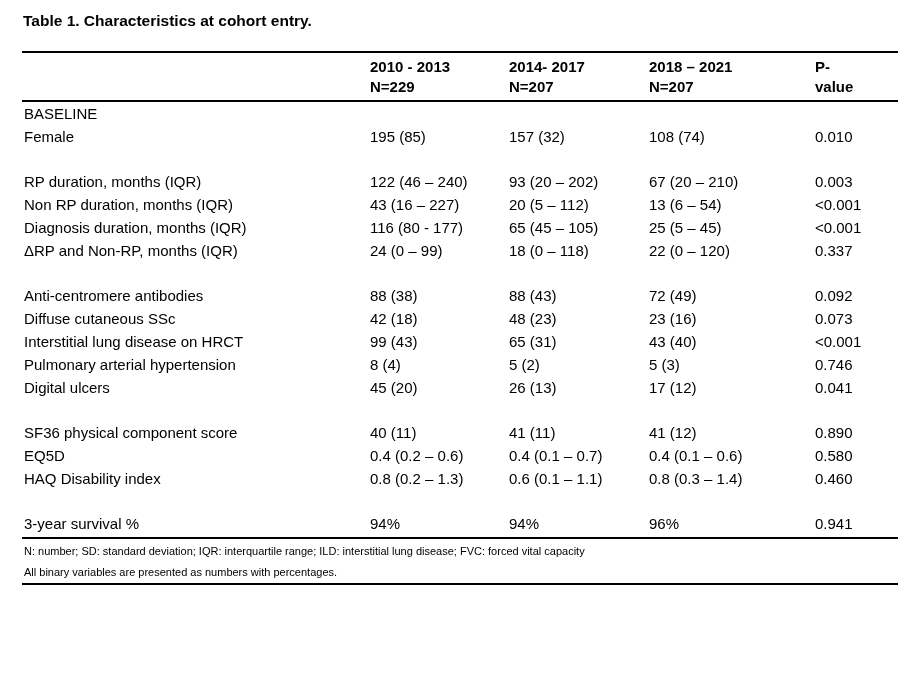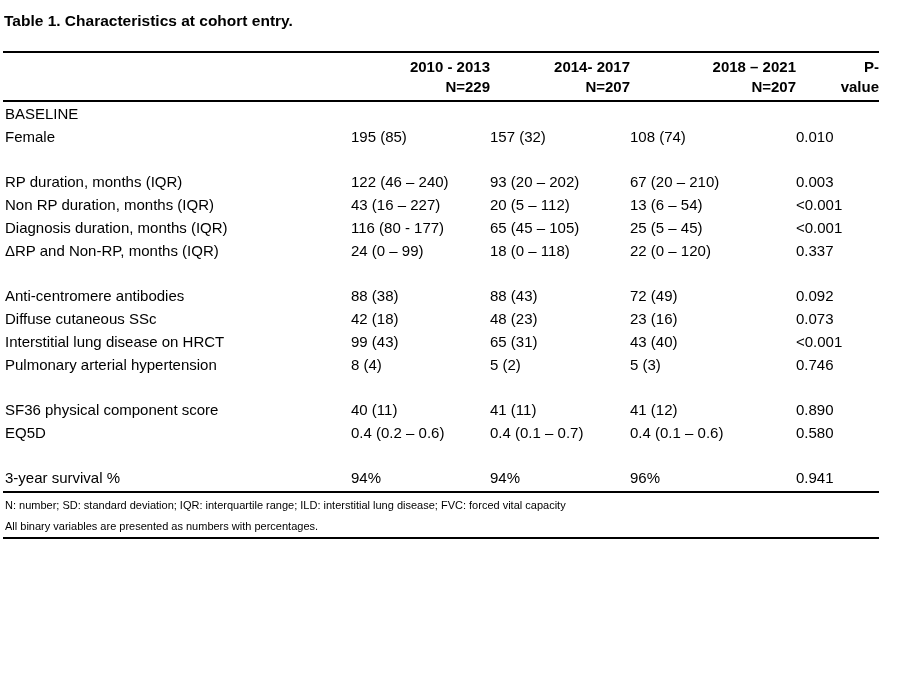--- a/index.html
+++ b/index.html
@@ -7,42 +7,42 @@
     background: #ffffff;
     color: #000000;
     font-family: "Liberation Sans", sans-serif;
   }
   body {
     width: 901px;
     height: 689px;
     overflow: hidden;
   }
   .page {
-    padding: 8px 9px 0 3px;
+    padding: 8px 9px 0 22px;
   }
   .title {
     font-size: 15.5px;
     font-weight: bold;
     line-height: 20px;
     margin: 3px 0 0 1px;
   }
   table.tbl {
     margin-top: 20px;
     border-collapse: collapse;
     table-layout: fixed;
     width: 876px;
     font-size: 15px;
   }
   col.c-label  { width: 348px; }
   col.c-v1     { width: 139px; }
   col.c-v2     { width: 140px; }
   col.c-v3     { width: 166px; }
   col.c-p      { width: 83px;  }
   thead th {
-    text-align: right;
+    text-align: left;
     vertical-align: top;
     font-weight: bold;
     border-top: 2px solid #000;
     border-bottom: 2px solid #000;
     padding: 4px 0 3px 0;
     line-height: 20px;
   }
   thead th .hline { display: block; }
   tbody td {
     vertical-align: top;
@@ -181,36 +181,50 @@
           <td>43 (40)</td>
           <td>&lt;0.001</td>
         </tr>
         <tr>
           <td class="lbl">Pulmonary arterial hypertension</td>
           <td>8 (4)</td>
           <td>5 (2)</td>
           <td>5 (3)</td>
           <td>0.746</td>
         </tr>
+        <tr>
+          <td class="lbl">Digital ulcers</td>
+          <td>45 (20)</td>
+          <td>26 (13)</td>
+          <td>17 (12)</td>
+          <td>0.041</td>
+        </tr>
         <tr class="spacer">
           <td colspan="5"></td>
         </tr>
         <tr>
           <td class="lbl">SF36 physical component score</td>
           <td>40 (11)</td>
           <td>41 (11)</td>
           <td>41 (12)</td>
           <td>0.890</td>
         </tr>
         <tr>
           <td class="lbl">EQ5D</td>
           <td>0.4 (0.2 – 0.6)</td>
           <td>0.4 (0.1 – 0.7)</td>
           <td>0.4 (0.1 – 0.6)</td>
           <td>0.580</td>
+        </tr>
+        <tr>
+          <td class="lbl">HAQ Disability index</td>
+          <td>0.8 (0.2 – 1.3)</td>
+          <td>0.6 (0.1 – 1.1)</td>
+          <td>0.8 (0.3 – 1.4)</td>
+          <td>0.460</td>
         </tr>
         <tr class="spacer">
           <td colspan="5"></td>
         </tr>
         <tr class="last-data">
           <td class="lbl">3-year survival %</td>
           <td>94%</td>
           <td>94%</td>
           <td>96%</td>
           <td>0.941</td>

